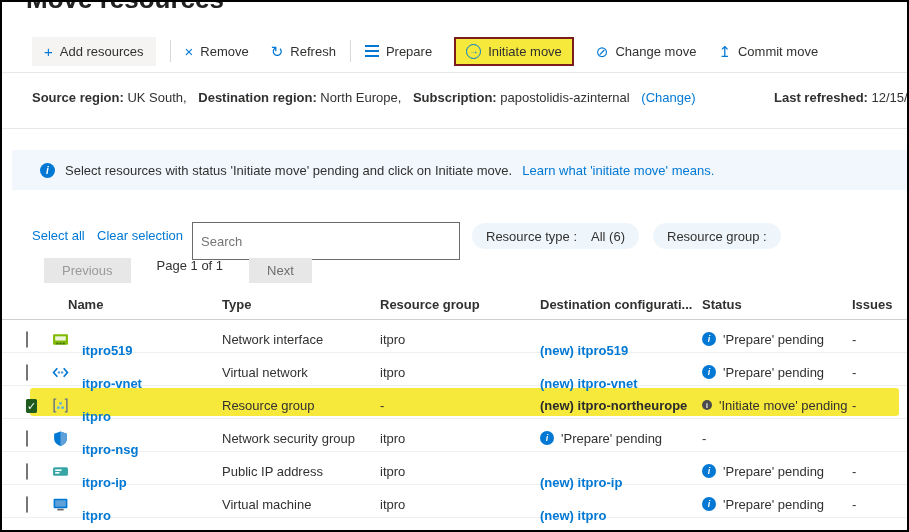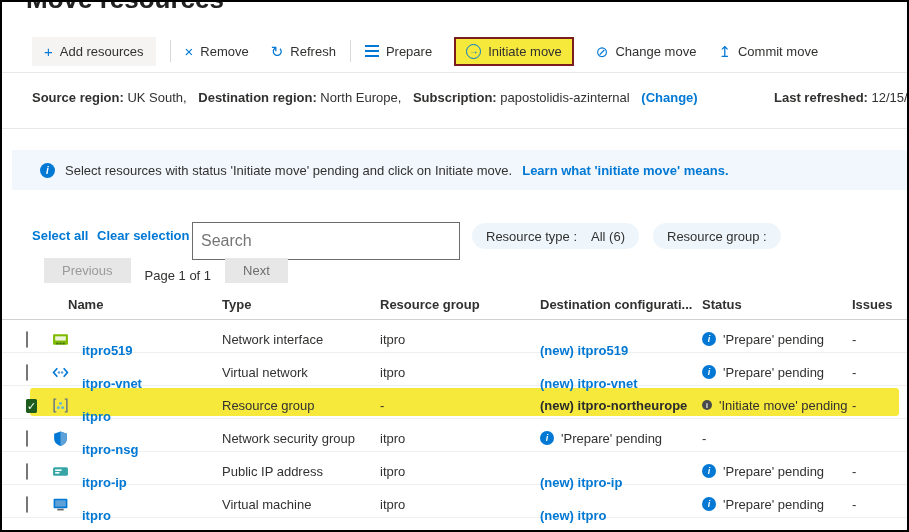--- a/index.html
+++ b/index.html
@@ -21,41 +21,41 @@
   .tb-ic.ic-list { width:14px; height:12px;
                    background:repeating-linear-gradient(to bottom,#0078d4 0 2px,transparent 2px 5px); }
   .tb-div { width:1px; height:22px; background:#d8d8d8; margin:0 -8px; }
 
   .sep { position:absolute; left:0; right:0; height:1px; background:#e8e8e8; }
 
   
   .region-line { position:absolute; top:88px; left:30px; white-space:nowrap; }
   .region-line b { font-weight:700; }
   .seg { margin-right:8px; }
-  .link { color:#0078d4; cursor:pointer; text-decoration:none;font-weight:bold; }
+  .link { color:#0078d4; cursor:pointer; text-decoration:none; }
   .last-refreshed { position:absolute; top:88px; left:772px; white-space:nowrap; }
 
   
   .banner { position:absolute; top:148px; left:10px; right:0; height:40px; background:#f1f7fc;
             display:flex; align-items:center; padding-left:28px; gap:10px; }
   .info-ic { width:15px; height:15px; border-radius:50%; background:#0078d4; color:#fff;
              font-size:10px; font-weight:700; font-style:italic; display:flex; align-items:center;
              justify-content:center; flex:0 0 auto; }
 
   
   .sel-link { position:absolute; top:226px; }
   .search { position:absolute; top:220px; left:190px; width:268px; height:38px;
-            border:1px solid #6b6b6b; padding:0 8px; font-size:16px; font-family:inherit; }
+            border:1px solid #6b6b6b; padding:0 8px; font-size:13px; font-family:inherit; }
   .pills { position:absolute; top:221px; left:470px; display:flex; gap:14px; }
   .pill { background:#eef6fc; border-radius:13px; height:26px; padding:0 14px;
           display:flex; align-items:center; gap:14px; white-space:nowrap; cursor:pointer; }
   .pill b { font-weight:400; }
 
   
-  .pgn { position:absolute; top:256px; left:30px; display:flex; align-items:flex-end; gap:14px;padding-left:12px; }
+  .pgn { position:absolute; top:256px; left:30px; display:flex; align-items:flex-start; gap:26px;padding-left:12px; }
   .pg-btn { background:#e7e7e7; padding:5px 18px; cursor:pointer; }
   .pg-prev { color:#9a9a9a; }
   .pg-next { color:#6e6e6e; }
 
   
   .tbl { position:absolute; top:288px; left:0; right:0; }
   .trow, .thead { display:grid; padding-left:24px;
           grid-template-columns:26px 30px 140px 158px 160px 162px 150px 1fr; align-items:center; }
   .thead { height:30px; border-bottom:1px solid #d2d0ce; font-weight:700; }
   .th-name { grid-column:2 / 4; padding-left:16px; }

